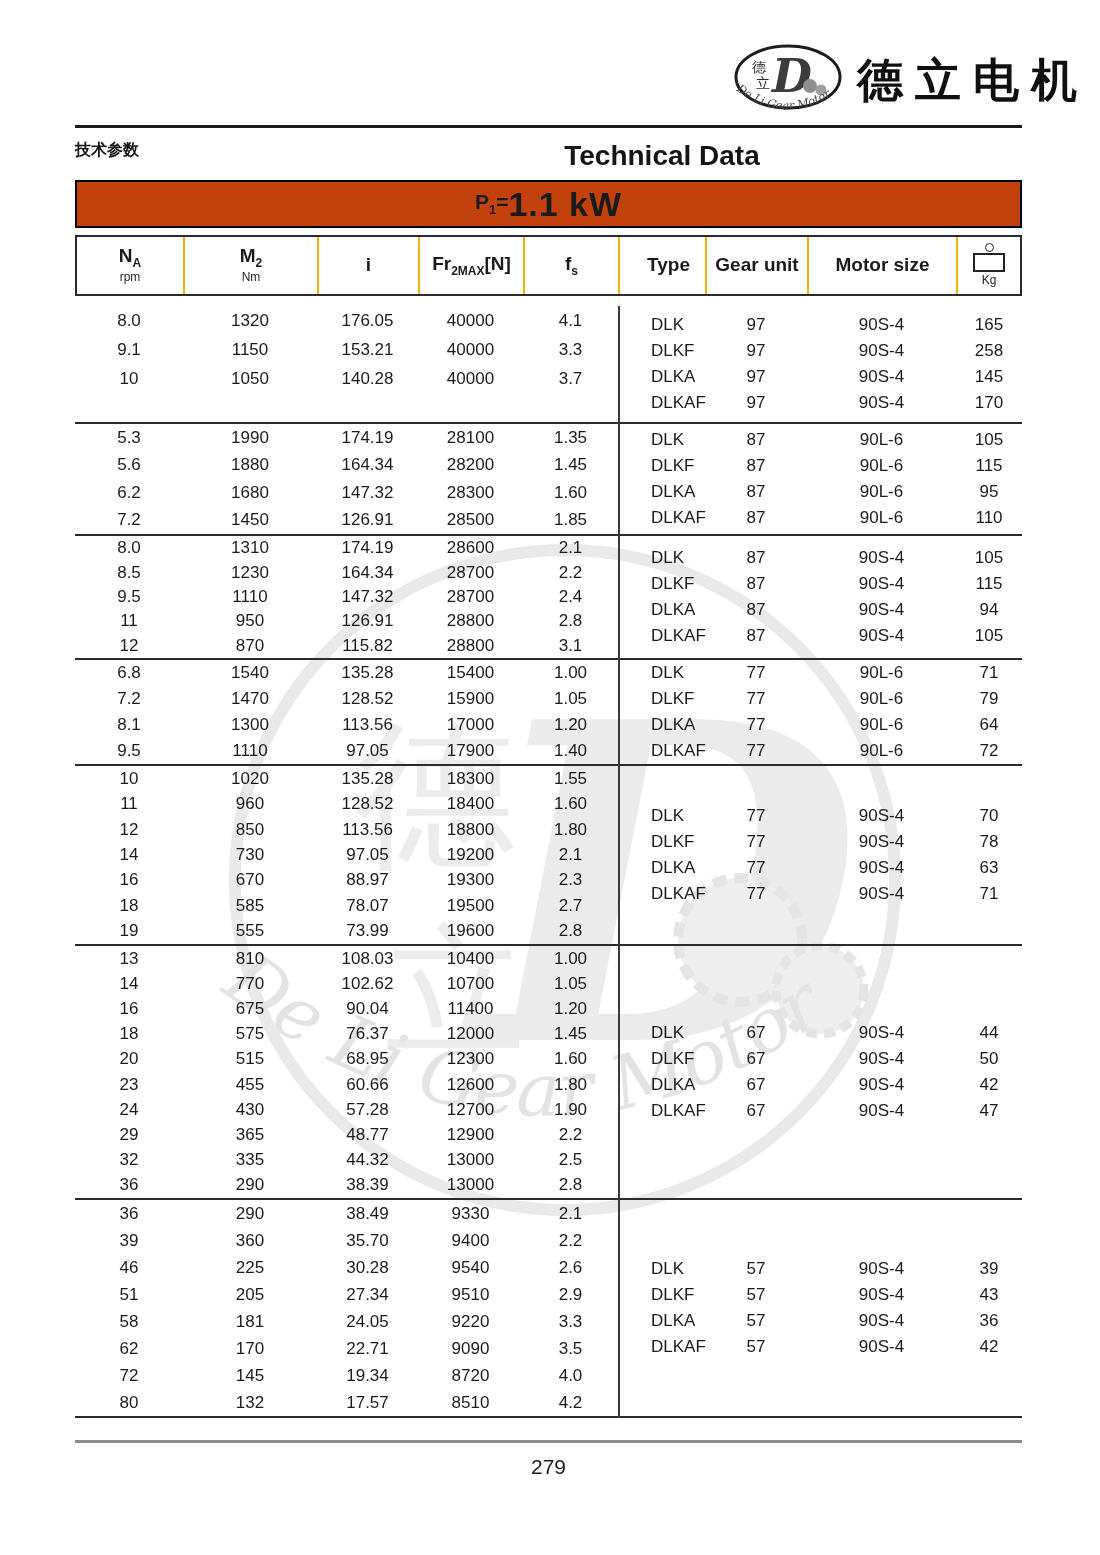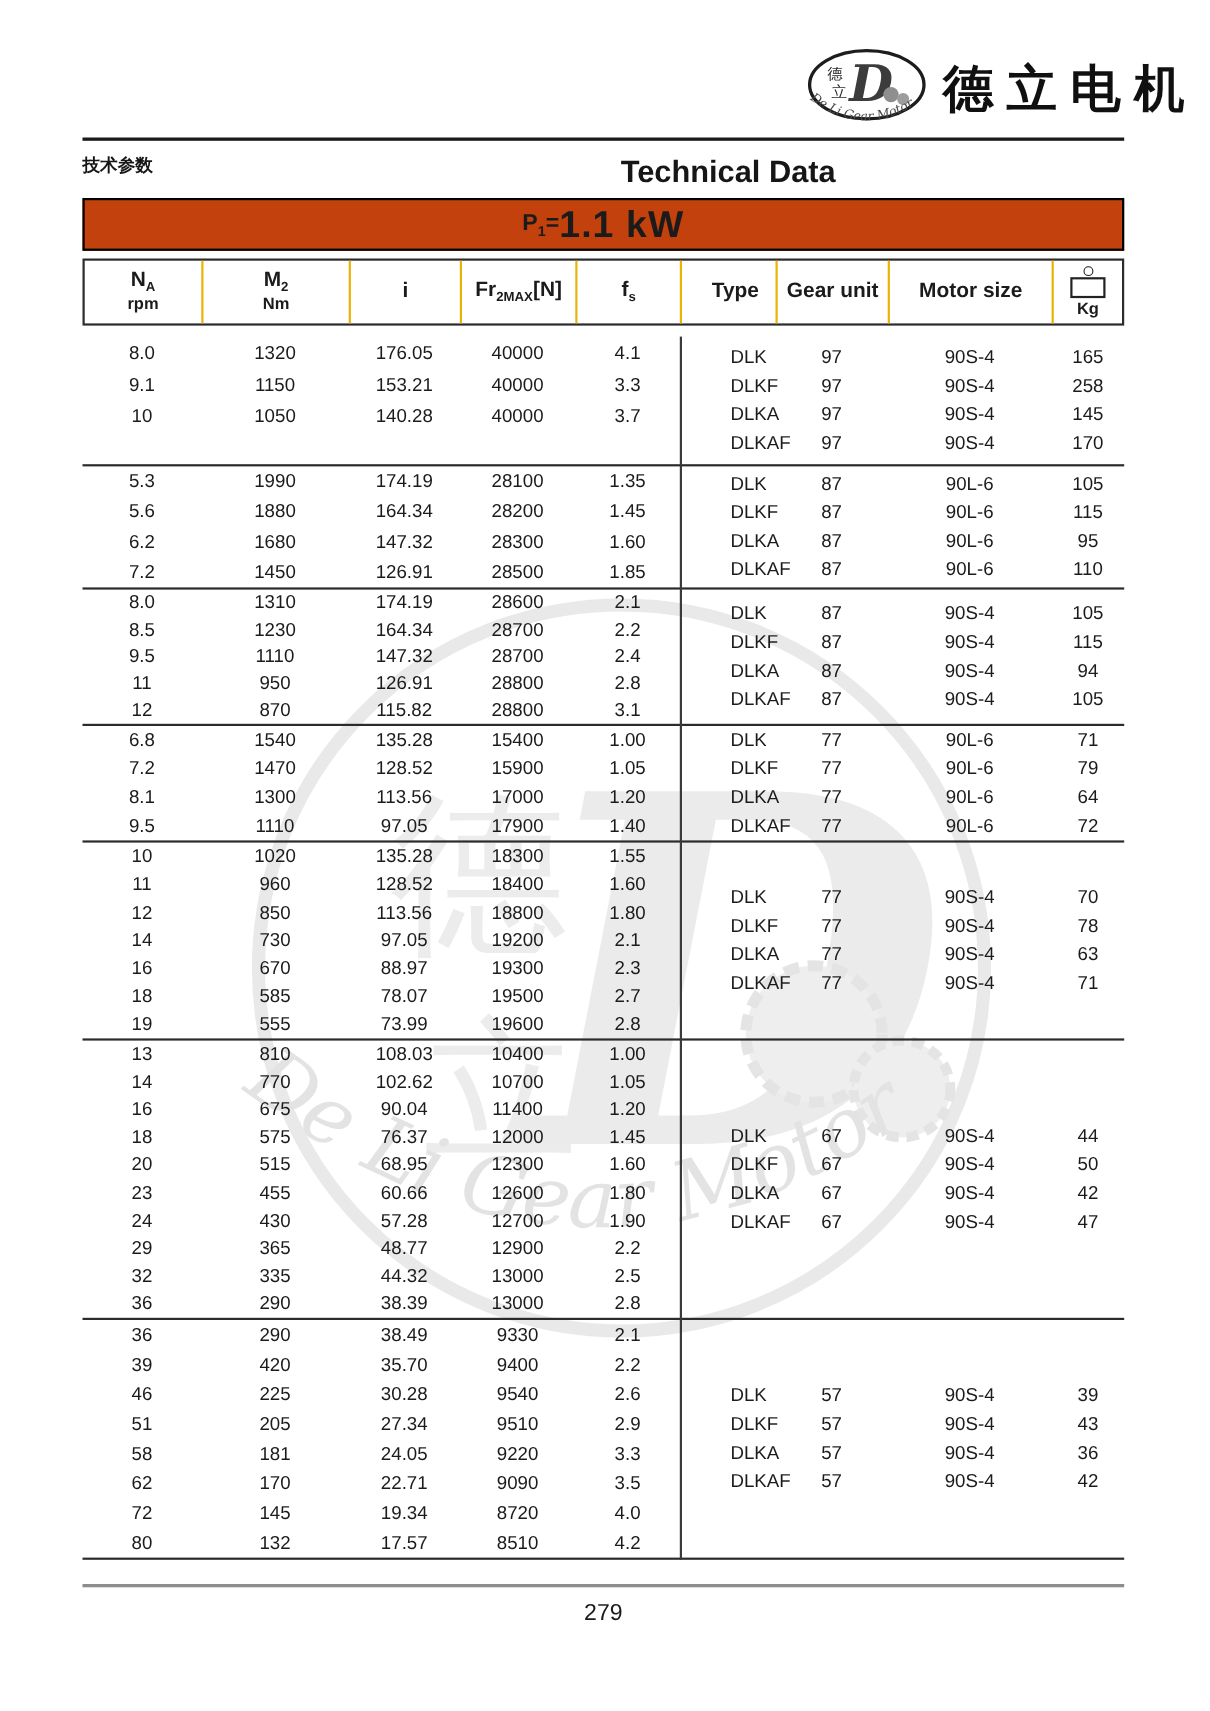--- a/index.html
+++ b/index.html
@@ -44,39 +44,39 @@
   .hcell{
     display:flex;flex-direction:column;align-items:center;justify-content:center;
     border-right:2px solid #eab308;box-sizing:border-box;line-height:1.1;
   }
   .hcell:last-child{border-right:none;}
   .h0{width:108px;} .h1{width:134px;} .h2{width:101px;} .h3{width:105px;}
   .h4{width:95px;}  .h5{width:87px;padding-left:12px;}  .h6{width:102px;} .h7{width:149px;}
   .h8{flex:1;}
   .hmain{font-size:19px;font-weight:bold;white-space:nowrap;}
   .hmain sub{font-size:12px;font-weight:bold;}
-  .hunit{font-size:15px;font-weight:bold;margin-top:1px;}
+  .hunit{font-size:12px;font-weight:normal;margin-top:1px;}
   .kg-icon{display:flex;flex-direction:column;align-items:center;margin-bottom:1px;}
   .kg-circle{width:7px;height:7px;border:1.5px solid #222;border-radius:50%;background:#fff;}
   .kg-rect{width:28px;height:15px;border:2px solid #222;background:#fff;margin-top:1px;}
 
   
   .table-body{position:relative;z-index:2;margin-top:10px;}
   .vdivider{position:absolute;left:543px;top:0;bottom:0;width:2px;background:#3a3a3a;}
   .table-group{display:flex;border-bottom:2px solid #2b2b2b;}
   .g0{height:116px;} .g1{height:110px;} .g2{height:122px;} .g3{height:104px;}
   .g4{height:178px;} .g5{height:252px;} .g6{height:216px;}
   .group-left{width:543px;display:flex;flex-direction:column;}
   .group-right{width:404px;display:flex;flex-direction:column;justify-content:center;}
   .data-row{display:flex;align-items:center;}
   .group-left .data-row{flex:1;min-height:0;}
   .group-right .data-row{height:26px;}
   .cell{font-size:17px;display:flex;align-items:center;justify-content:center;white-space:nowrap;}
   .c0{width:108px;} .c1{width:134px;} .c2{width:101px;} .c3{width:105px;} .c4{width:95px;}
-  .rc0{width:87px;justify-content:flex-start;padding-left:46px;box-sizing:border-box;}
+  .rc0{width:87px;justify-content:flex-start;padding-left:33px;box-sizing:border-box;}
   .rc1{width:102px;} .rc2{width:149px;} .rc3{width:66px;}
 
   
   .footer-rule{margin-top:22px;height:3px;background:#8d8d8d;}
   .page-number{margin-top:12px;text-align:center;font-size:21px;color:#1b1b1b;}
 </style>
 </head>
 <body>
 
 <div class="watermark">
@@ -584,21 +584,21 @@
         <div class="group-left">
           <div class="data-row">
             <div class="cell c0">36</div>
             <div class="cell c1">290</div>
             <div class="cell c2">38.49</div>
             <div class="cell c3">9330</div>
             <div class="cell c4">2.1</div>
           </div>
           <div class="data-row">
             <div class="cell c0">39</div>
-            <div class="cell c1">420</div>
+            <div class="cell c1">360</div>
             <div class="cell c2">35.70</div>
             <div class="cell c3">9400</div>
             <div class="cell c4">2.2</div>
           </div>
           <div class="data-row">
             <div class="cell c0">46</div>
             <div class="cell c1">225</div>
             <div class="cell c2">30.28</div>
             <div class="cell c3">9540</div>
             <div class="cell c4">2.6</div>

